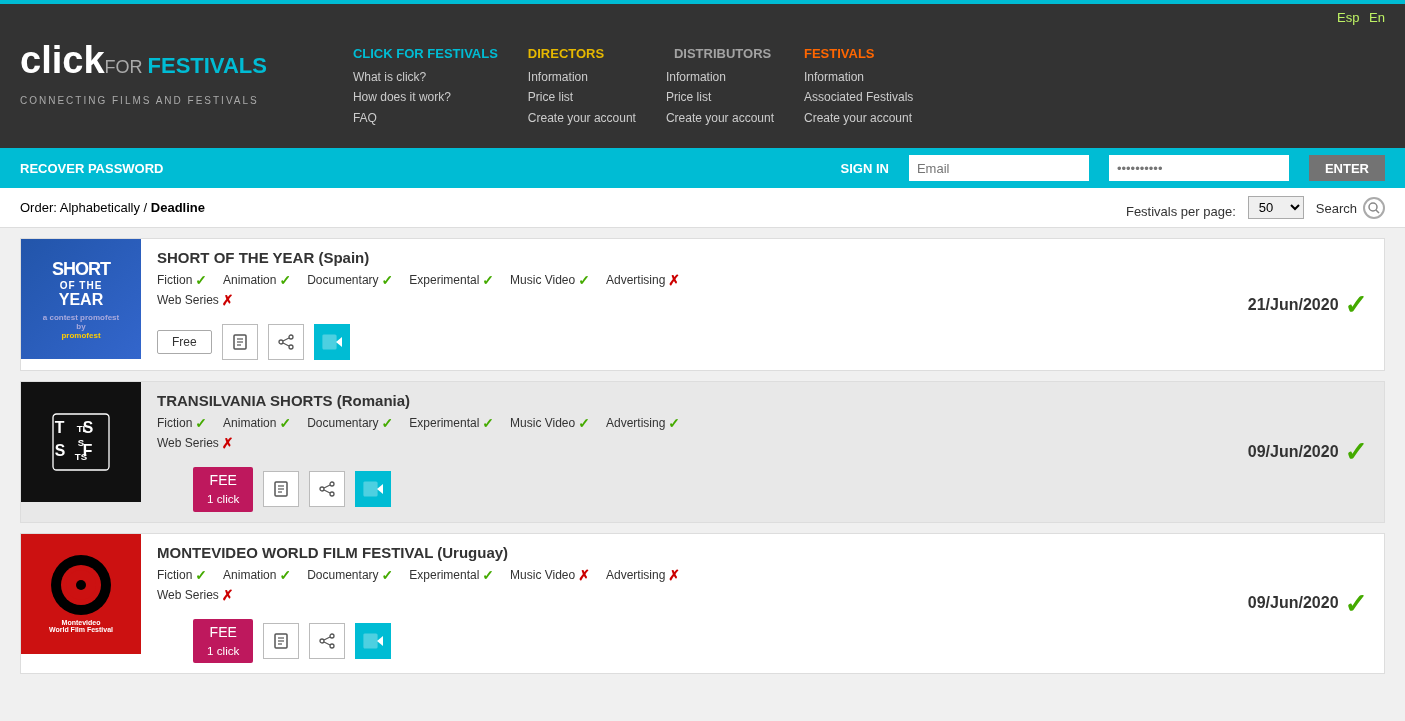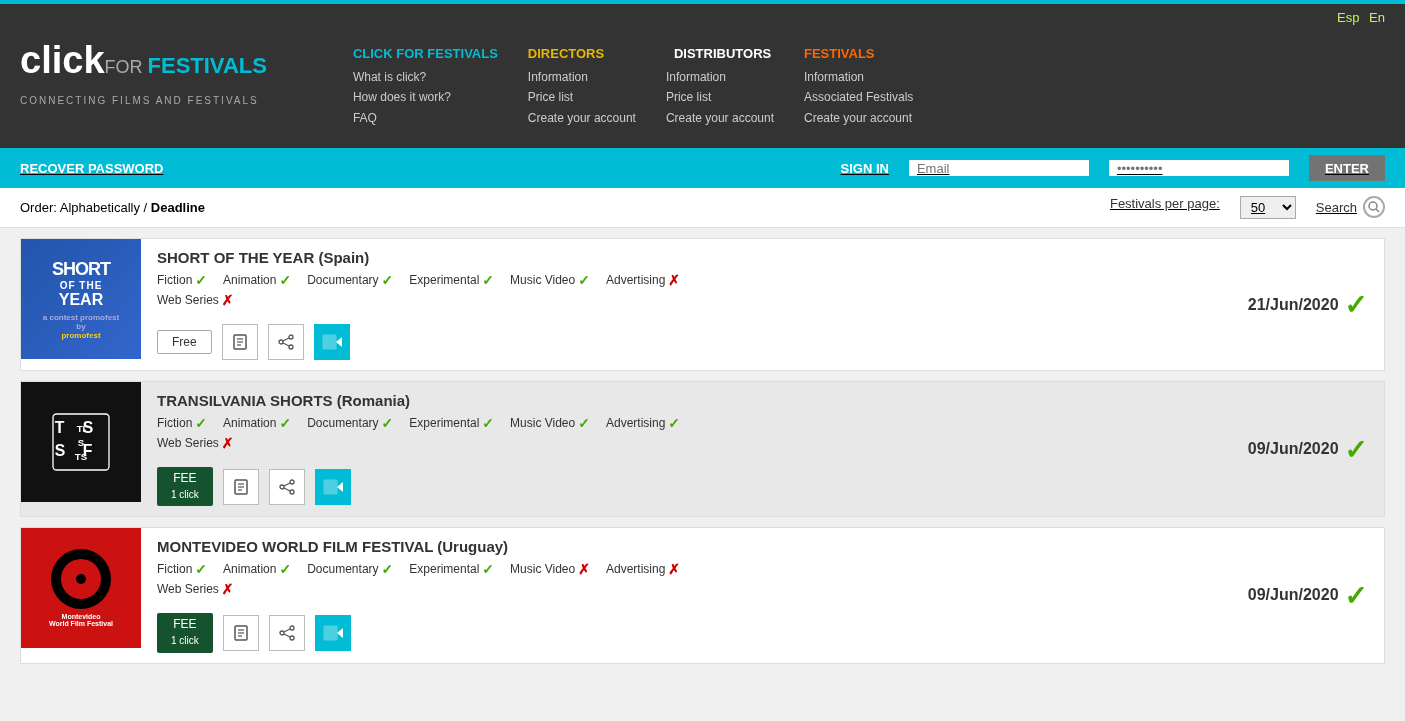--- a/index.html
+++ b/index.html
@@ -45,60 +45,59 @@
     }
     .nav-col { }
     .nav-col-title {
       font-weight: bold;
       font-size: 13px;
       margin-bottom: 6px;
       text-transform: uppercase;
     }
     .nav-col-title.cyan { color: #00bcd4; }
     .nav-col-title.gold { color: #e6b800; }
-    .nav-col-title.green { color: #ffffff; padding-left: 8px; }
+    .nav-col-title.green { color: #a3a3a3; padding-left: 8px; }
     .nav-col-title.orange { color: #ff6600; }
     .nav-col a {
       display: block;
       color: #ccc;
       text-decoration: none;
       font-size: 12px;
       line-height: 1.7;
     }
 
     
     .signin-bar {
       background: #00bcd4;
       display: flex;
       align-items: center;
       padding: 16px 20px;
       gap: 20px;
       height: 40px;
-      text-decoration: underline;
     }
     .recover-link {
       color: white;
       font-weight: bold;
       font-size: 13px;
       text-transform: uppercase;
       text-decoration: none;
       flex: 1;
     }
     .signin-label {
       color: white;
       font-weight: bold;
       font-size: 13px;
       text-transform: uppercase;
     }
     .signin-bar input {
       padding: 4px 8px;
       font-size: 13px;
       border: none;
       outline: none;
-      height: 16px;
+      height: 26px;
       width: 180px;
     }
     .enter-btn {
       background: #737373;
       color: white;
       font-weight: bold;
       font-size: 13px;
       padding: 4px 16px;
       border: none;
       cursor: pointer;
@@ -110,23 +109,22 @@
     .filter-bar {
       background: white;
       display: flex;
       align-items: center;
       padding: 8px 20px;
       border-bottom: 1px solid #ddd;
       justify-content: space-between;
     }
     .filter-right {
       display: flex;
-      align-items: flex-start;
-      gap: 20px;
-      text-decoration: underline;
+      align-items: flex-end;
+      gap: 12px;
     }
     .per-page-label { font-size: 13px; color: #333; }
     .per-page-select {
       padding: 2px 6px;
       font-size: 13px;
       border: 1px solid #aaa;
     }
     .search-area {
       display: flex;
       align-items: center;
@@ -234,29 +232,30 @@
     .free-btn {
       background: white;
       border: 1px solid #aaa;
       color: #333;
       font-size: 12px;
       padding: 4px 14px;
       cursor: pointer;
       border-radius: 2px;
     }
     .fee-btn {
-      background: #14532d;
+      background: #be185d;
       border: none;
       color: white;
-      font-size: 12px;
+      font-size: 14px;
       padding: 4px 14px;
       cursor: pointer;
       border-radius: 2px;
       text-align: center;
       line-height: 1.3;
+      margin-left: 36px;
     }
     .icon-btn {
       width: 36px;
       height: 36px;
       border: 1px solid #bbb;
       background: white;
       display: flex;
       align-items: center;
       justify-content: center;
       cursor: pointer;

